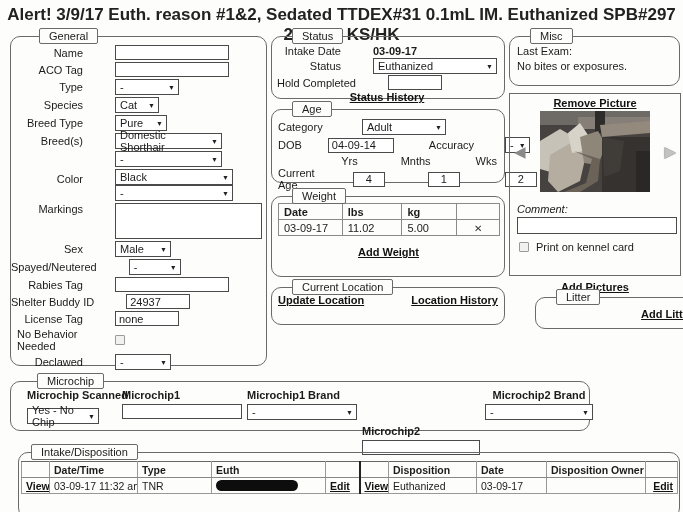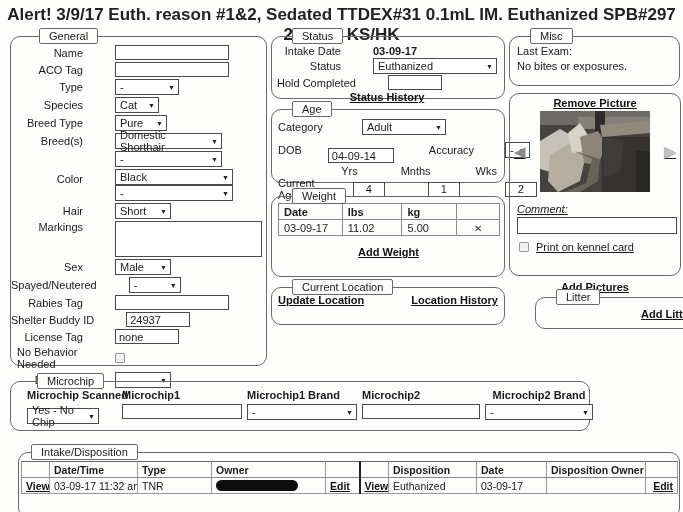--- a/index.html
+++ b/index.html
@@ -11,21 +11,21 @@
     position:relative;
   }
   .alert {
     position:absolute; top:5px; left:0; width:100%;
     text-align:center; font-weight:bold; font-size:17px; color:#222;
   }
   .panel {
     position:absolute; border:1.5px solid #6a6a6a; border-radius:10px;
     background:transparent;
   }
-  .panel.square { border-radius:10px;text-decoration:underline; }
+  .panel.square { border-radius:0; }
   .legend {
     position:absolute; top:-9px; left:20px;
     border:1.5px solid #6a6a6a; border-radius:2px; background:#fdfdfc;
     padding:0 9px; font-size:11px; line-height:14px; white-space:nowrap;
   }
   .frow { display:flex; align-items:center; margin-bottom:2px;gap:26px; }
   .flab { flex:0 0 78px; text-align:right; padding-right:6px; line-height:12px; }
   .inp {
     border:1px solid #4a4a4a; background:#fff; height:15px;
     font-family:"Liberation Sans",sans-serif; font-size:11px; padding:0 3px; color:#1b1b1b;
@@ -116,27 +116,20 @@
       <span class="arr">▼</span>
     </span>
   </div>
   <div class="frow">
     <span class="flab"></span>
     <span class="sel" style="width:118px;">
       <span>-</span>
       <span class="arr">▼</span>
     </span>
   </div>
-  <div class="frow">
-    <span class="flab">Hair</span>
-    <span class="sel" style="width:56px;">
-      <span>Short</span>
-      <span class="arr">▼</span>
-    </span>
-  </div>
   <div class="frow" style="align-items:flex-start;">
     <span class="flab">Markings</span>
     <textarea class="ta" style="width: 150px; height: 36px;"></textarea>
   </div>
   <div class="frow">
     <span class="flab">Sex</span>
     <span class="sel" style="width:56px;">
       <span>Male</span>
       <span class="arr">▼</span>
     </span>
@@ -199,21 +192,21 @@
   <span class="legend">Age</span>
   <div class="frow">
     <span style="width:58px;">Category</span>
     <span class="sel" style="width:84px;">
       <span>Adult</span>
       <span class="arr">▼</span>
     </span>
   </div>
   <div class="frow">
     <span style="width:58px;">DOB</span>
-    <input class="inp" style="width: 66px; margin-top: 11px;" value="04-09-14">
+    <input class="inp" style="width: 66px;" value="04-09-14">
     <span style="margin-left:9px; margin-right:5px;">Accuracy</span>
     <span class="sel" style="width:52px;">
       <span>-</span>
       <span class="arr">▼</span>
     </span>
   </div>
   <div class="frow" style="margin-bottom:0;">
     <span style="width:58px;"></span>
     <span style="width:32px; margin-left:12px; text-align:center;">Yrs</span>
     <span style="width:32px; margin-left:17px; text-align:center;">Mnths</span>
@@ -323,21 +316,21 @@
       <div style="font-weight:bold; margin-bottom:3px;">Microchip1</div>
       <input class="inp" style="width: 120px;" value="">
     </div>
     <div style="width:112px;">
       <div style="font-weight:bold; margin-bottom:3px;">Microchip1 Brand</div>
       <span class="sel" style="width:110px;">
         <span>-</span>
         <span class="arr">▼</span>
       </span>
     </div>
-    <div style="width:120px;">
+    <div style="width:120px;margin-top:36px;">
       <div style="font-weight:bold; margin-bottom:3px;">Microchip2</div>
       <input class="inp" style="width: 118px;" value="">
     </div>
     <div style="width:110px;text-align:center;">
       <div style="font-weight:bold; margin-bottom:3px;">Microchip2 Brand</div>
       <span class="sel" style="width:108px;">
         <span>-</span>
         <span class="arr">▼</span>
       </span>
     </div>
@@ -357,21 +350,21 @@
         <col style="width:88px">
         <col style="width:70px">
         <col style="width:99px">
         <col style="width:32px">
     </colgroup>
     <tbody>
         <tr>
       <th></th>
       <th>Date/Time</th>
       <th>Type</th>
-      <th>Owner</th>
+      <th>Euth</th>
       <th></th>
       <th class="divider"></th>
       <th>Disposition</th>
       <th>Date</th>
       <th>Disposition Owner</th>
       <th></th>
     </tr>
     <tr>
       <td><span class="lnk">View</span></td>
       <td>03-09-17 11:32 am</td>

